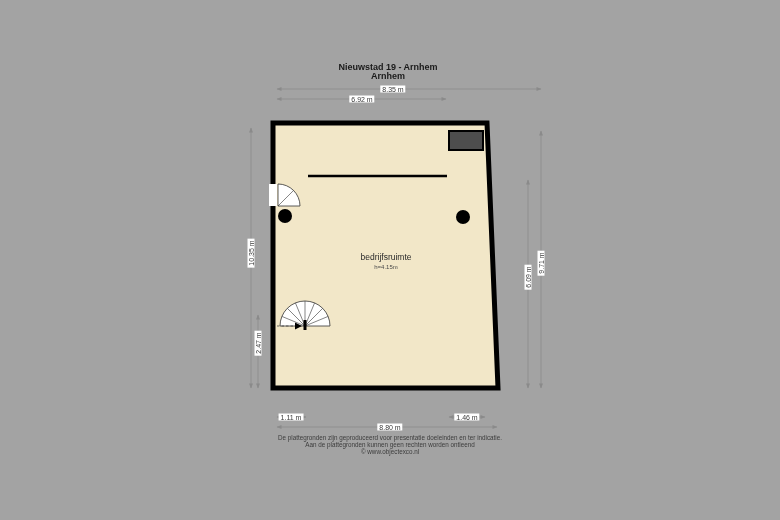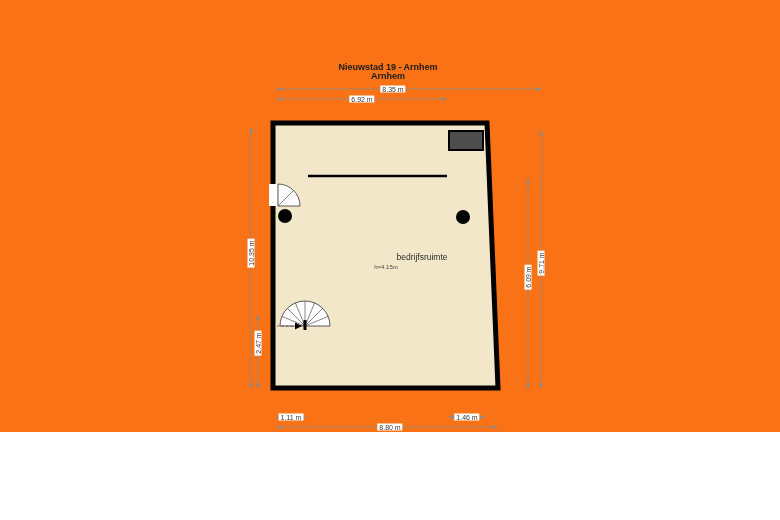--- a/index.html
+++ b/index.html
@@ -1,33 +1,33 @@
 <!DOCTYPE html>
 <html><head>
 <meta charset="utf-8">
 <style>
   html,body { margin:0; padding:0; background:#ffffff; }
   #canvas {
-    position:relative; width:780px; height:432px; background:#f97316;
+    position:relative; width:780px; height:520px; background:#a3a3a3;
     font-family:"Liberation Sans", sans-serif; overflow:hidden;
   }
   #plan-svg { position:absolute; left:0; top:0; }
   .title-line {
     position:absolute; left:388px; transform:translateX(-50%);
     font-size:9px; font-weight:bold; color:#1a1a1a; white-space:nowrap; line-height:1;
   }
   .dim-label {
     position:absolute; transform:translate(-50%,-50%);
     font-size:7px; color:#3a3a3a; background:#ffffff; padding:0 2px;
     white-space:nowrap; line-height:1;
   }
   .dim-label.vertical { transform:translate(-50%,-50%) rotate(-90deg); }
   .room-label {
     position:absolute; transform:translate(-50%,-50%);
-    font-size:8.5px; color:#2a2a2a; white-space:nowrap; line-height:1;margin-left:36px;
+    font-size:8.5px; color:#2a2a2a; white-space:nowrap; line-height:1;
   }
   .room-height {
     position:absolute; transform:translate(-50%,-50%);
     font-size:6px; color:#4a4a4a; white-space:nowrap; line-height:1;
   }
   .footer-line {
     position:absolute; left:390px; transform:translateX(-50%);
     font-size:6.3px; color:#3c3c3c; white-space:nowrap; line-height:1;
   }
 </style>

